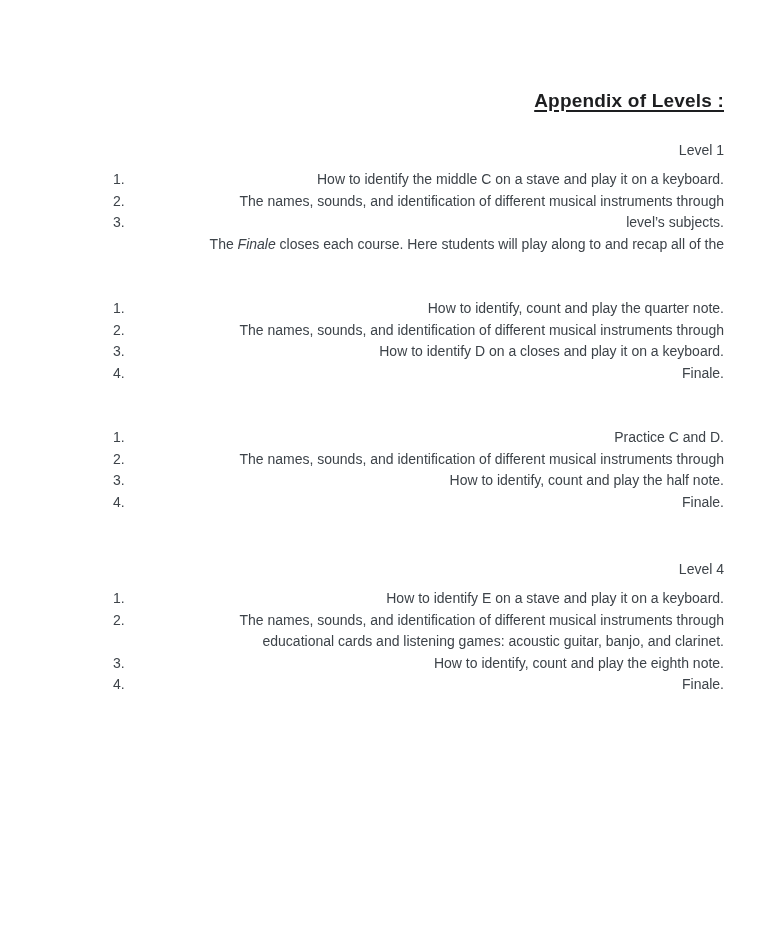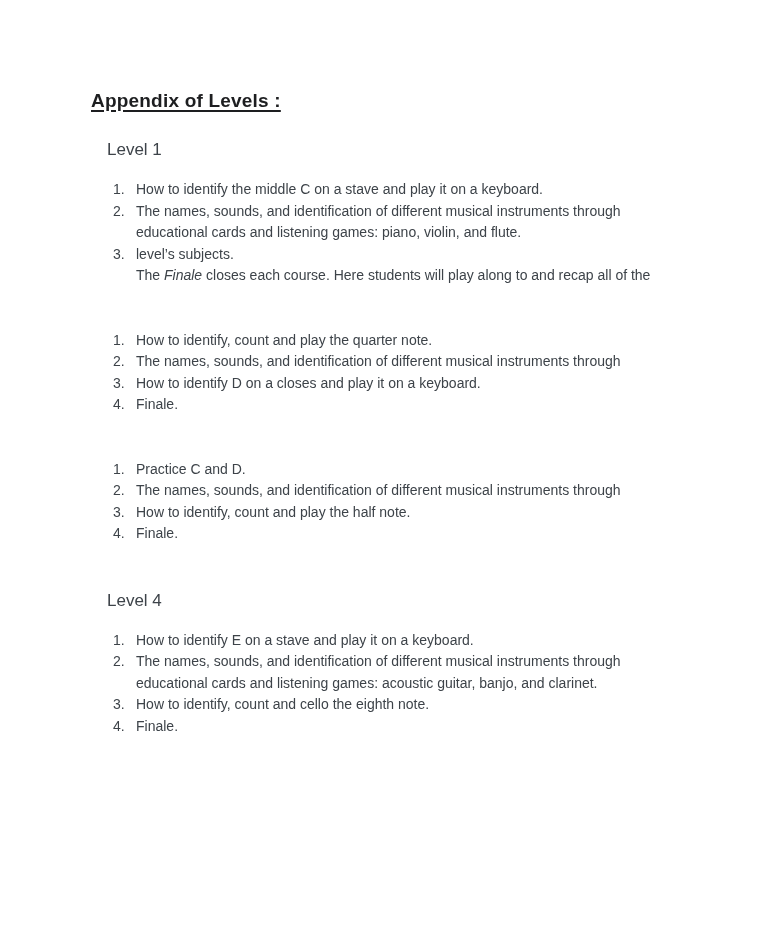--- a/index.html
+++ b/index.html
@@ -13,39 +13,40 @@
     overflow: hidden;
     font-family: "Liberation Sans", sans-serif;
     color: var(--text-color, #3d4349);
   }
   .page {
     box-sizing: border-box;
     width: 764px;
     height: 928px;
     padding: 87px 40px 8px 91px;
     background: #ffffff;
+    text-align: right;
   }
   .doc-title {
     margin: 0;
     font-size: 19px;
     line-height: 27px;
     font-weight: 700;
     color: var(--title-color, #1d1e20);
     text-decoration: underline;
     text-decoration-thickness: 2px;
     text-underline-offset: 3px;
     letter-spacing: 0.2px;
     display: inline-block;
   }
   .sections { display: block; }
   .section { margin-top: 43px; }
   .section:first-of-type { margin-top: 23px; }
   .level-heading {
-    margin: 16px;
-    font-size: 17px;
+    margin: 0;
+    font-size: 14px;
     line-height: 26px;
     font-weight: 400;
     color: var(--text-color, #3d4349);
   }
   ol.level-list {
     list-style: none;
     margin: 6px 0 0 0;
     padding: 0 0 0 45px;
     font-size: 14px;
     line-height: 21.5px;
@@ -71,21 +72,20 @@
   <section class="section">
     <h2 class="level-heading">Level 1</h2>
     <ol class="level-list">
           <li>
             <span class="marker">1.</span>
             <span class="line"><span>How to identify the middle C on a stave and play it on a keyboard.</span></span>
           </li>
           <li>
             <span class="marker">2.</span>
             <span class="line"><span>The names, sounds, and identification of different musical instruments through</span></span>
-            <span class="line"><span>educational cards and listening games: piano, violin, and flute.</span></span>
           </li>
           <li>
             <span class="marker">3.</span>
             <span class="line"><span>level’s subjects.</span></span>
             <span class="line"><span>The </span><em>Finale</em><span> closes each course. Here students will play along to and recap all of the</span></span>
           </li>
         </ol>
   </section>
 
   <section class="section">
@@ -137,21 +137,21 @@
             <span class="marker">1.</span>
             <span class="line"><span>How to identify E on a stave and play it on a keyboard.</span></span>
           </li>
           <li>
             <span class="marker">2.</span>
             <span class="line"><span>The names, sounds, and identification of different musical instruments through</span></span>
             <span class="line"><span>educational cards and listening games: acoustic guitar, banjo, and clarinet.</span></span>
           </li>
           <li>
             <span class="marker">3.</span>
-            <span class="line"><span>How to identify, count and cello the eighth note.</span></span>
+            <span class="line"><span>How to identify, count and play the eighth note.</span></span>
           </li>
           <li>
             <span class="marker">4.</span>
             <span class="line"><span>Finale.</span></span>
           </li>
         </ol>
   </section>
 </div>
 </div>
 

